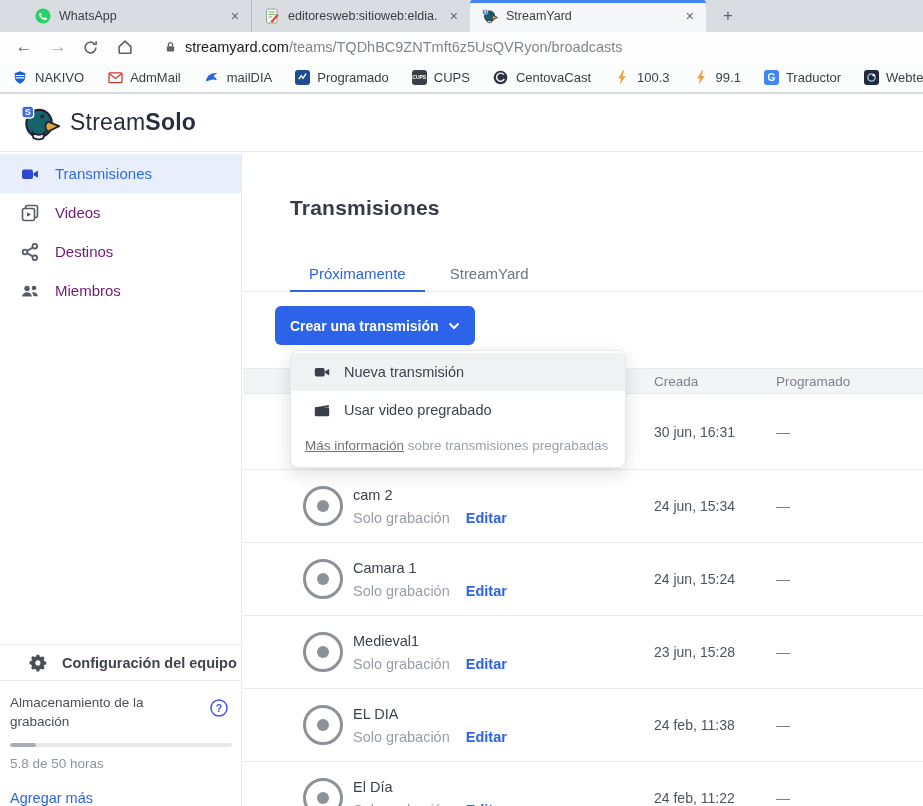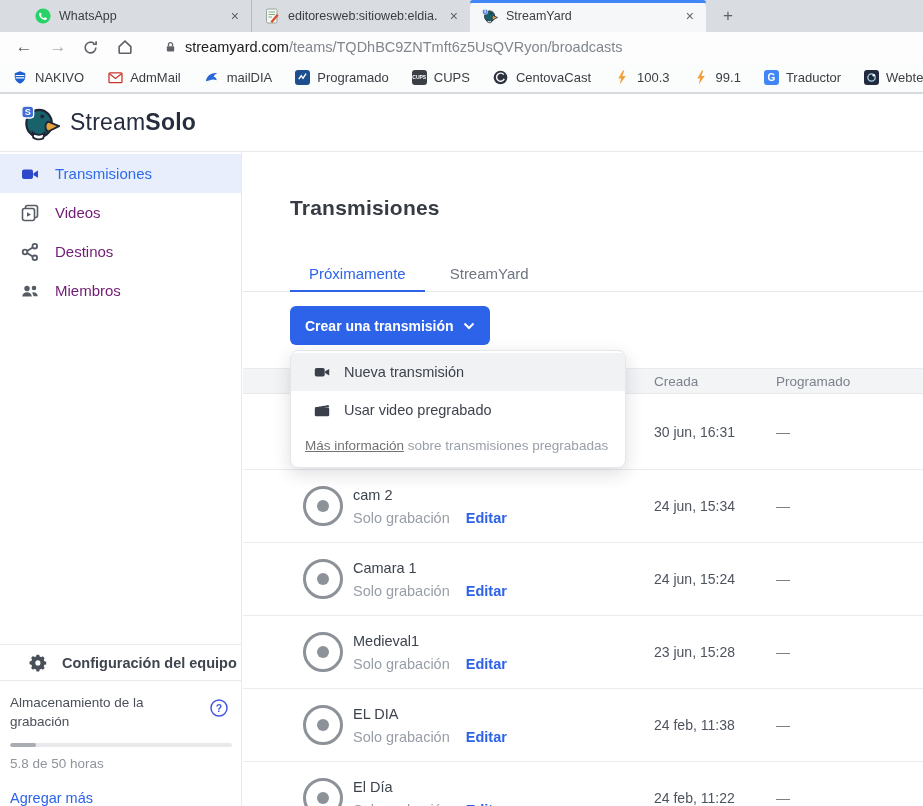--- a/index.html
+++ b/index.html
@@ -57,21 +57,21 @@
 
   
   .main { position:absolute; left:243px; top:152px; right:0; bottom:0; background:#fff; }
   .page-title { position:absolute; left:47px; top:44px; font-size:21px; font-weight:600; color:#363b44; letter-spacing:.2px; }
   .mtabs { position:absolute; left:0; right:0; top:104px; height:36px; border-bottom:1px solid #e5e7ea; display:flex; align-items:center; padding-left:47px; }
   .mtab { position:relative; height:100%; display:flex; align-items:center; font-size:15px; color:#6e757f; cursor:pointer; }
   .mtab.active { color:#2c63e9; padding:0 19px; }
   .mtab.active::after { content:""; position:absolute; left:0; right:0; bottom:-1px; height:2px; background:#2c63e9; }
   .mtab.rest { margin-left:25px; }
 
-  .create-btn { position:absolute; left:47px; top:154px; height:39px; background:#2c63e9; border:none; border-radius:6px; color:#fff; font-size:14px; font-weight:700; font-family:inherit; display:flex; align-items:center; gap:9px; padding:0 15px; cursor:pointer; }
+  .create-btn { position:absolute; left:32px; top:154px; height:39px; background:#2c63e9; border:none; border-radius:6px; color:#fff; font-size:14px; font-weight:700; font-family:inherit; display:flex; align-items:center; gap:9px; padding:0 15px; cursor:pointer; }
 
   .dropdown { position:absolute; left:47px; top:198px; width:336px; background:#fff; border:1px solid #e4e6ea; border-radius:8px; box-shadow:0 6px 18px rgba(25,30,48,.14); z-index:10; padding-top:2px; }
   .dd-item { height:38px; display:flex; align-items:center; gap:13px; padding:0 22px; font-size:14.5px; color:#3d434d; cursor:pointer; }
   .dd-item.hl { background:#f1f2f4; }
   .dd-item .dic { width:18px; height:18px; color:#3a3f4a; }
   .dd-info { padding:9px 14px 14px; font-size:13.5px; color:#9aa0aa; }
   .dd-info a { color:#737373; text-decoration:underline; font-weight:500; cursor:pointer; }
 
   .btable { position:absolute; left:0; right:0; top:216px; }
   .thead { position:relative; height:26px; background:#f3f4f6; border-top:1px solid #e9ebee; border-bottom:1px solid #e6e8eb; font-size:13.5px; color:#7b828c; }

